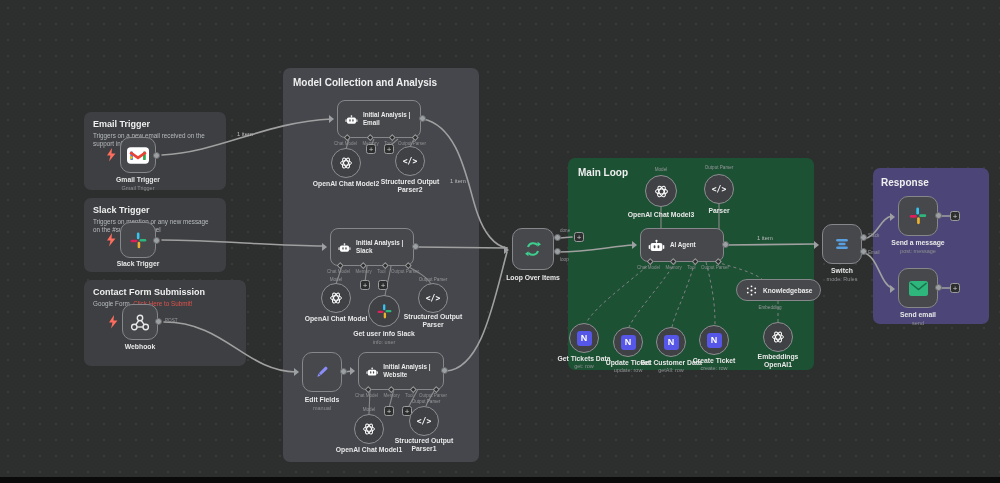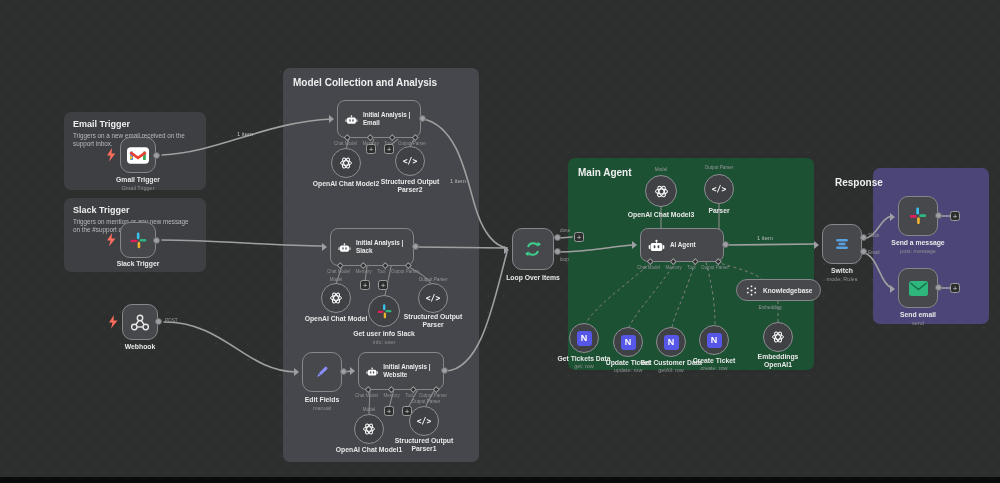--- a/index.html
+++ b/index.html
@@ -3,21 +3,21 @@
 <meta charset="utf-8">
 <style>
   html,body{margin:0;padding:0;background:#161616;}
   .canvas{position:relative;width:1000px;height:483px;overflow:hidden;
     background-color:#2d2e2e;
     background-image:radial-gradient(#3a3b3b 1px, transparent 1.3px);
     background-size:16px 16px;
     font-family:"Liberation Sans", sans-serif;}
   .edge{position:absolute;left:0;bottom:0;width:1000px;height:6px;background:#0a0a0a;}
   .group{position:absolute;border-radius:7px;}
-  .g-note{background:#3d3f42;}
+  .g-note{background:#3d3f42;margin-left:20px;}
   .g-data{background:#45474c;}
   .g-main{background:#1d5134;}
   .g-resp{background:#4b4677;}
   .gtitle{position:absolute;font-size:10px;font-weight:bold;color:#efefef;white-space:nowrap;}
   .note-title{font-size:9px;font-weight:bold;color:#efefef;margin:7px 9px 3px;}
   .note-desc{font-size:6.3px;color:#b9bcbe;margin:0 9px;line-height:1.3;}
   .link{color:#e0524d;}
   .sq{position:absolute;width:36px;height:36px;background:#46484c;border:1.5px solid #85878a;
       border-radius:10px;display:flex;align-items:center;justify-content:center;box-sizing:border-box;}
   .agent{position:absolute;height:38px;background:#46484c;border:1.5px solid #85878a;border-radius:8px;
@@ -55,26 +55,33 @@
 <div class="canvas">
 
   <div class="group g-note" style="left:64px;top:112px;width:142px;height:78px">
     <div class="note-title">Email Trigger</div>
     <div class="note-desc">Triggers on a new email received on the support inbox.</div>
   </div>
   <div class="group g-note" style="left:64px;top:198px;width:142px;height:74px">
     <div class="note-title">Slack Trigger</div>
     <div class="note-desc">Triggers on mention or any new message on the #support channel</div>
   </div>
+  <div class="group g-note" style="left:64px;top:280px;width:162px;height:86px">
+    <div class="note-title">Contact Form Submission</div>
+    <div class="note-desc">
+      <span>Google Form.</span>
+      <span class="link">Click Here to Submit!</span>
+    </div>
+  </div>
   <div class="group g-data" style="left:283px;top:68px;width:196px;height:394px"></div>
   <div class="gtitle" style="left:293px;top:77px">Model Collection and Analysis</div>
   <div class="group g-main" style="left:568px;top:158px;width:246px;height:212px"></div>
-  <div class="gtitle" style="left:578px;top:167px">Main Agent</div>
+  <div class="gtitle" style="left:578px;top:167px">Main Loop</div>
   <div class="group g-resp" style="left:873px;top:168px;width:116px;height:156px"></div>
-  <div class="gtitle" style="left:835px;top:177px">Response</div>
+  <div class="gtitle" style="left:881px;top:177px">Response</div>
 
   <svg class="wires" width="1000" height="483">
     <path class="wire" d="M162,155 C220,152 265,122 332,119"></path>
     <path class="wire" d="M162,240 C220,240 268,246 324,246"></path>
     <path class="wire" d="M164,322 C225,322 245,371 296,372"></path>
     <path class="wire" d="M344,372 L352,371"></path>
     <path class="wire" d="M423,119 C462,127 468,190 478,215 C484,232 494,246 507,248"></path>
     <path class="wire" d="M416,247 L507,248"></path>
     <path class="wire" d="M446,371 C482,369 494,300 507,252"></path>
     <path class="wire" d="M560,238 L572,237"></path>

